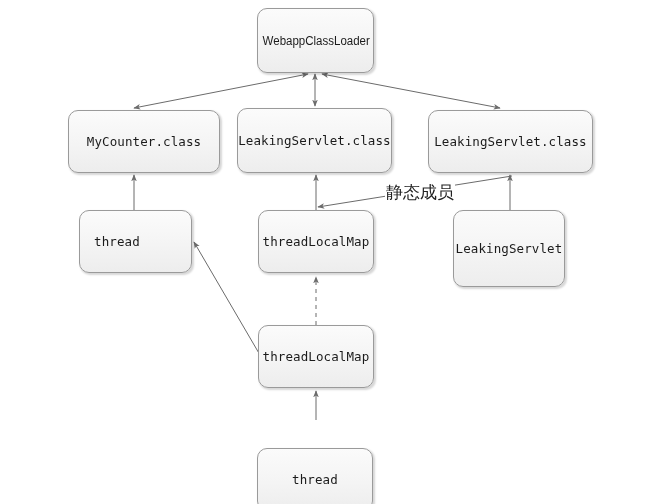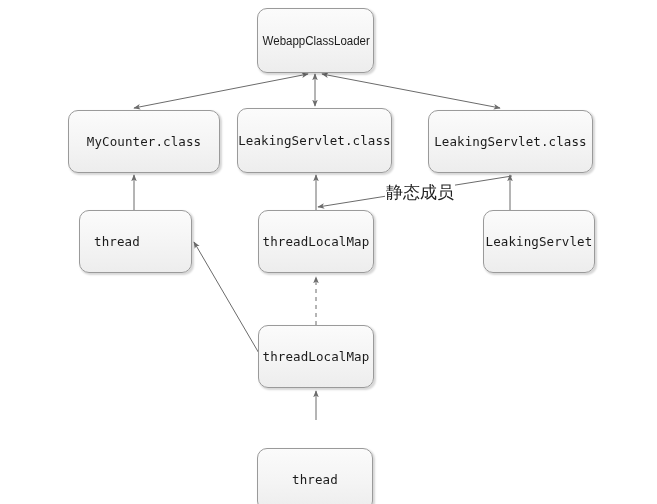--- a/index.html
+++ b/index.html
@@ -110,21 +110,21 @@
       </div>
       <div class="node mono" style="left: 428px; top: 110px; width: 165px; height: 63px;">
         <span class="node-label">LeakingServlet.class</span>
       </div>
       <div class="node mono align-left" style="left: 79px; top: 210px; width: 113px; height: 63px;">
         <span class="node-label">thread</span>
       </div>
       <div class="node mono" style="left: 258px; top: 210px; width: 116px; height: 63px;">
         <span class="node-label">threadLocalMap</span>
       </div>
-      <div class="node mono" style="left: 453px; top: 210px; width: 112px; height: 63px; margin-left: 30px;">
+      <div class="node mono" style="left: 453px; top: 210px; width: 112px; height: 77px;">
         <span class="node-label">LeakingServlet</span>
       </div>
       <div class="node mono" style="left: 258px; top: 325px; width: 116px; height: 63px;">
         <span class="node-label">threadLocalMap</span>
       </div>
       <div class="node mono" style="left: 257px; top: 400px; width: 116px; height: 63px; margin-top: 48px;">
         <span class="node-label">thread</span>
       </div>
     </div>
   <div id="edge-labels-group">

